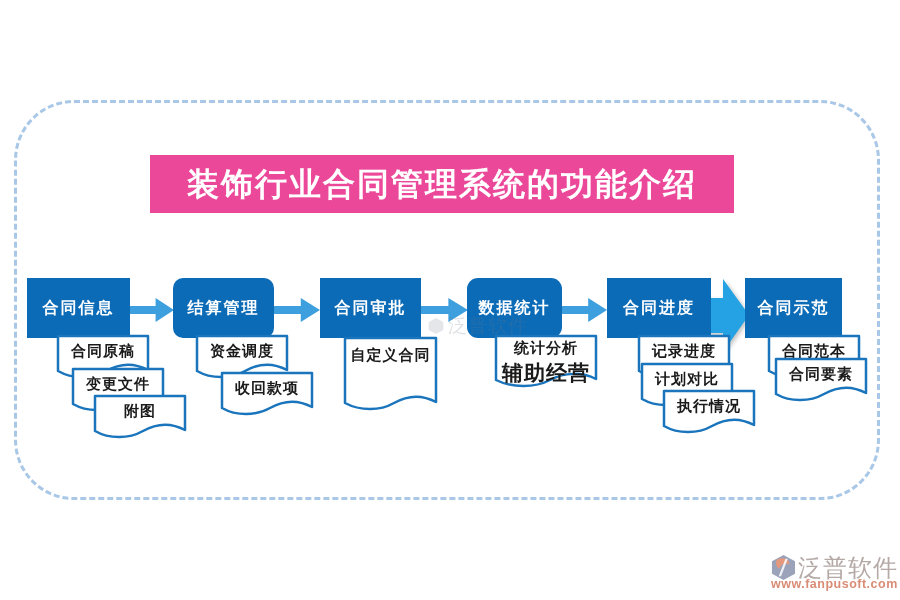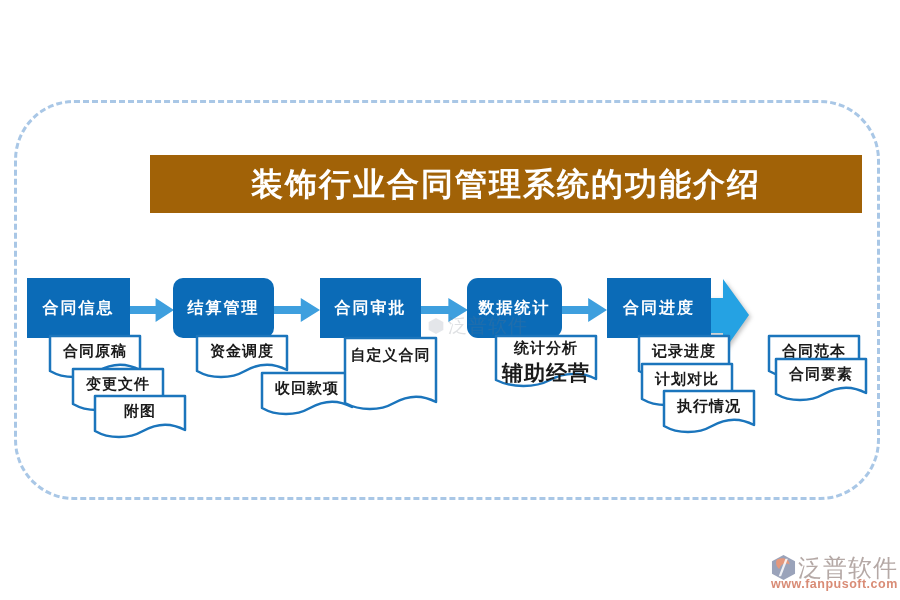--- a/index.html
+++ b/index.html
@@ -6,22 +6,22 @@
   html, body { width: 900px; height: 600px; background: #ffffff; overflow: hidden; }
   body { font-family: "Liberation Sans", "DejaVu Sans", sans-serif; }
   .canvas { position: relative; width: 900px; height: 600px; background: #ffffff; }
 
   .dashed-frame {
     position: absolute; left: 14px; top: 100px; width: 866px; height: 400px;
     border: 3px dashed #a9c7e6; border-radius: 60px;
   }
 
   .banner {
-    position: absolute; left: 150px; top: 155px; width: 712px; height: 58px;
-    background: #a16207; color: #ffffff; text-align: center; line-height: 58px;
+    position: absolute; left: 150px; top: 155px; width: 584px; height: 58px;
+    background: #ec4899; color: #ffffff; text-align: center; line-height: 58px;
     font-size: 32px; font-weight: bold; letter-spacing: 2px;
   }
 
   .stage-box {
     position: absolute; top: 278px; height: 60px; background: #0b6bb7;
     color: #ffffff; text-align: center; line-height: 60px;
     font-size: 16px; font-weight: bold; letter-spacing: 2px;
   }
   .sb1 { left: 27px;  width: 103px; }
   .sb2 { left: 173px; width: 101px; border-radius: 10px; }
@@ -48,25 +48,25 @@
   }
   .doc-tall { position: absolute; width: 95px; height: 80px; }
   .doc-tall .doc-label { top: 10px; }
   .doc-two { position: absolute; width: 104px; height: 58px; margin-left: 7px; }
   .doc-two .doc-label  { top: 5px; }
   .doc-two .doc-label2 {
     position: absolute; left: 0; right: 0; top: 25px; text-align: center;
     font-size: 21px; font-weight: bold; color: #1a1a1a; letter-spacing: 1px;
   }
 
-  .g1d1 { left: 48px;  top: 334px; }
+  .g1d1 { left: 56px;  top: 334px; }
   .g1d2 { left: 71px;  top: 367px; }
   .g1d3 { left: 93px;  top: 394px; }
   .g2d1 { left: 195px; top: 334px; }
-  .g2d2 { left: 220px; top: 371px; margin-left: 40px; }
+  .g2d2 { left: 220px; top: 371px; }
   .g3d1 { left: 343px; top: 336px; }
   .g4d1 { left: 487px; top: 334px; }
   .g5d1 { left: 637px; top: 334px; }
   .g5d2 { left: 640px; top: 362px; }
   .g5d3 { left: 662px; top: 389px; }
   .g6d1 { left: 767px; top: 334px; }
   .g6d2 { left: 774px; top: 357px; }
 
   .center-watermark {
     position: absolute; left: 428px; top: 306px; width: 140px; height: 40px;
@@ -111,20 +111,21 @@
     </svg>
   <svg class="big-arrow" viewBox="0 0 52 73" preserveAspectRatio="none">
       <polygon points="0,19 26,19 26,0 52,36 26,73 26,54 0,54" fill="#25a2e3"></polygon>
     </svg>
 
   <div class="stage-box sb1"><span>合同信息</span></div>
   <div class="stage-box sb2"><span>结算管理</span></div>
   <div class="stage-box sb3"><span>合同审批</span></div>
   <div class="stage-box sb4"><span>数据统计</span></div>
   <div class="stage-box sb5"><span>合同进度</span></div>
+  <div class="stage-box sb6"><span>合同示范</span></div>
 
   <div class="doc g1d1">
     <svg viewBox="0 0 94 48" preserveAspectRatio="none">
         <path d="M2,2 L92,2 L92,36 C79,29 64,29 50,37 C36,45 16,45 2,37 Z" fill="#ffffff" stroke="#1b75bc" stroke-width="2.5" stroke-linejoin="round"></path>
       </svg>
     <span class="doc-label">合同原稿</span>
   </div>
   <div class="doc g1d2">
     <svg viewBox="0 0 94 48" preserveAspectRatio="none">
         <path d="M2,2 L92,2 L92,36 C79,29 64,29 50,37 C36,45 16,45 2,37 Z" fill="#ffffff" stroke="#1b75bc" stroke-width="2.5" stroke-linejoin="round"></path>

